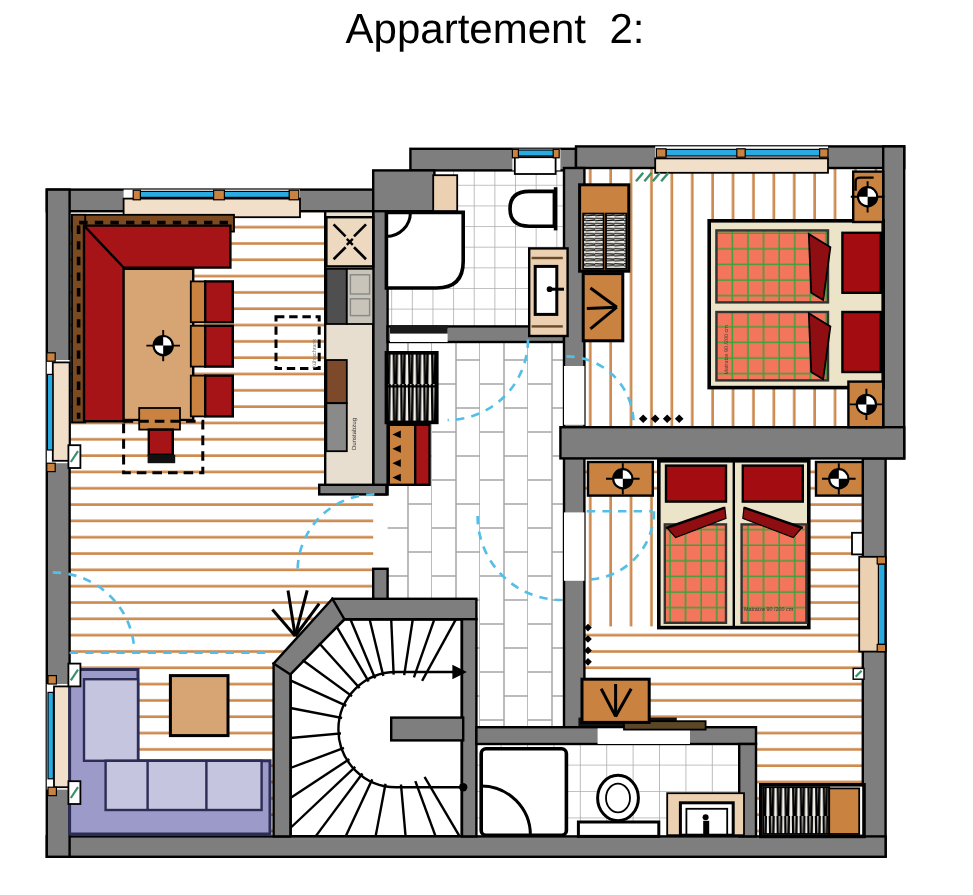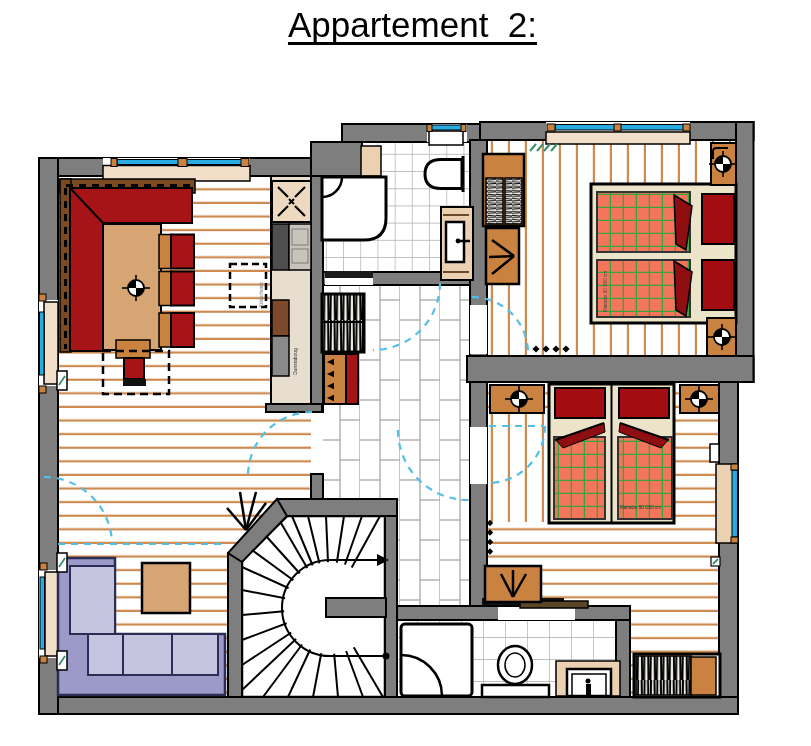--- a/index.html
+++ b/index.html
@@ -1,17 +1,17 @@
 <!DOCTYPE html>
 <html><head><meta charset="utf-8">
 <style>
 html,body{margin:0;padding:0;width:811px;height:746px;background:#fff;overflow:hidden}
 body{font-family:"Liberation Sans",sans-serif}
 #t{position:absolute;top:5px;left:7px;width:811px;text-align:center;font-size:35px;color:#000}
-#t span{text-decoration:underline;text-underline-offset:5px;text-decoration-thickness:2.5px;text-decoration-skip-ink:none}
+#t span{text-underline-offset:5px;text-decoration-thickness:2.5px;text-decoration-skip-ink:none}
 #plan{position:absolute;left:0;top:0}
 </style></head>
 <body>
 <div id="t"><span>Appartement&nbsp; 2:</span></div>
 <div id="plan"><svg width="811" height="746" viewBox="0 0 811 746">
       <defs>
 <pattern id="wh" width="10" height="13.6" patternUnits="userSpaceOnUse">
   <rect width="10" height="13.6" fill="#fff"></rect>
           <rect y="11.4" width="10" height="2.2" fill="#cd8a4f"></rect>
 </pattern>

